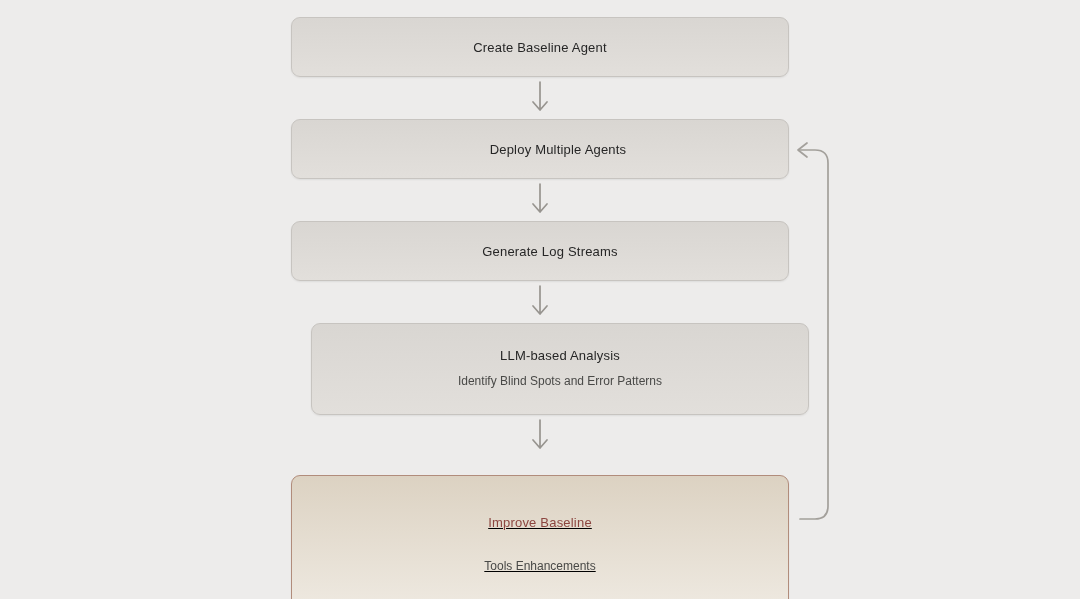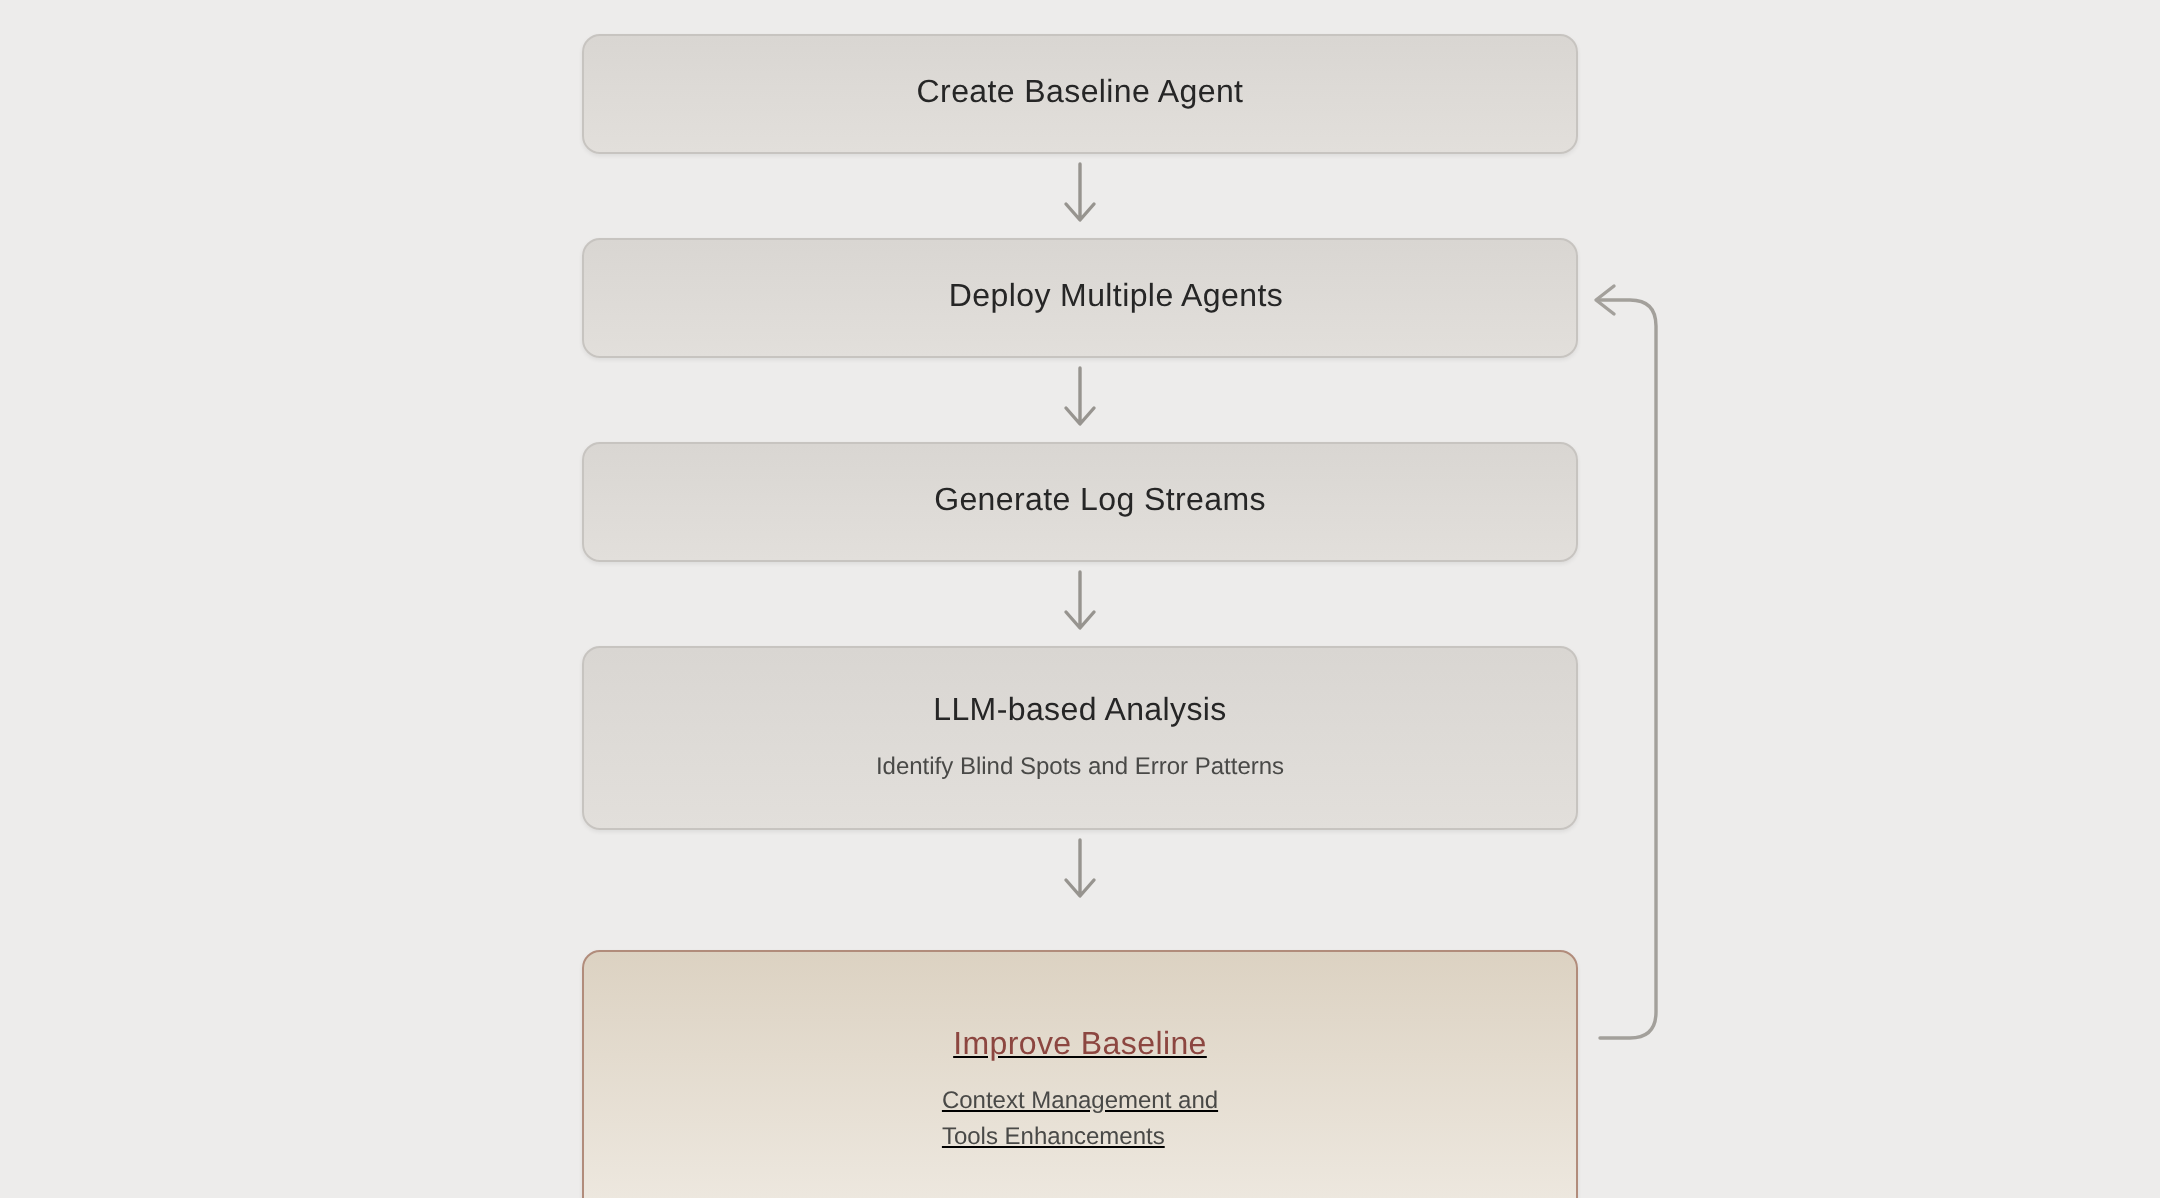--- a/index.html
+++ b/index.html
@@ -15,21 +15,21 @@
     left:291px;width:498px;
     box-sizing:border-box;
     border-radius:9px;
     display:flex;flex-direction:column;
     align-items:center;justify-content:center;
     background:linear-gradient(180deg,#d9d6d2 0%,#e2dfdb 100%);
     border:1px solid #c7c4c0;
     box-shadow:0 1px 2px rgba(0,0,0,0.07);
   }
   .node .title{
-    font-size:16px;
+    font-size:13px;
     color:#262626;
     letter-spacing:.2px;
     text-align:center;
   }
   .node .subtitle{
     font-size:12px;
     color:#494947;
     margin-top:9px;
     text-align:left;
     line-height:1.5;
@@ -66,33 +66,33 @@
   </svg>
 
   <div class="node" style="top:221px;height:60px;padding-left:20px;">
     <div class="title">Generate Log Streams</div>
   </div>
 
   <svg class="flow-arrow" style="top:285px;" width="22" height="34" viewBox="0 0 22 34">
     <path d="M11 1 V28 M4 21 L11 29 L18 21" fill="none" stroke="#97948f" stroke-width="1.7" stroke-linecap="round" stroke-linejoin="round"></path>
   </svg>
 
-  <div class="node" style="top:323px;height:92px;">
+  <div class="node" style="top:323px;height:92px;margin-left:20px;">
     <div class="title">LLM-based Analysis</div>
     <div class="subtitle">Identify Blind Spots and Error Patterns</div>
   </div>
 
   <svg class="flow-arrow" style="top:419px;" width="22" height="34" viewBox="0 0 22 34">
     <path d="M11 1 V28 M4 21 L11 29 L18 21" fill="none" stroke="#97948f" stroke-width="1.7" stroke-linecap="round" stroke-linejoin="round"></path>
   </svg>
 
   <div class="node accent" style="top:475px;height:140px;text-decoration:underline;">
     <div class="title">Improve Baseline</div>
     <div class="subtitle">
-      <span>Context Management and</span><br>
+      <br>
       <span>Tools Enhancements</span>
     </div>
   </div>
 
   <svg class="loop-overlay" width="1080" height="599" viewBox="0 0 1080 599">
     <path d="M 800 519 H 815 Q 828 519 828 506 V 163 Q 828 150 815 150 H 799" fill="none" stroke="#a3a09b" stroke-width="1.7" stroke-linecap="round"></path>
     <path d="M 807 143 L 798 150 L 807 157" fill="none" stroke="#a3a09b" stroke-width="1.7" stroke-linecap="round" stroke-linejoin="round"></path>
   </svg>
 
 </div>

